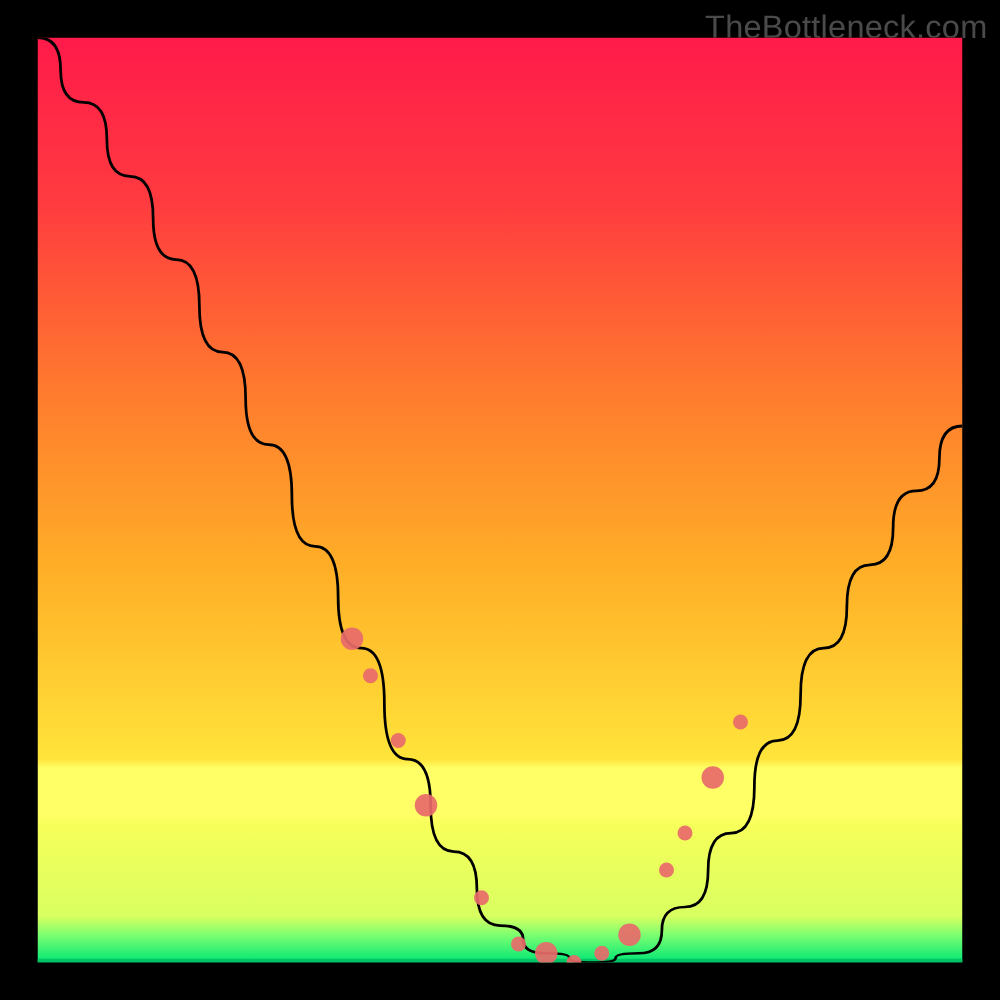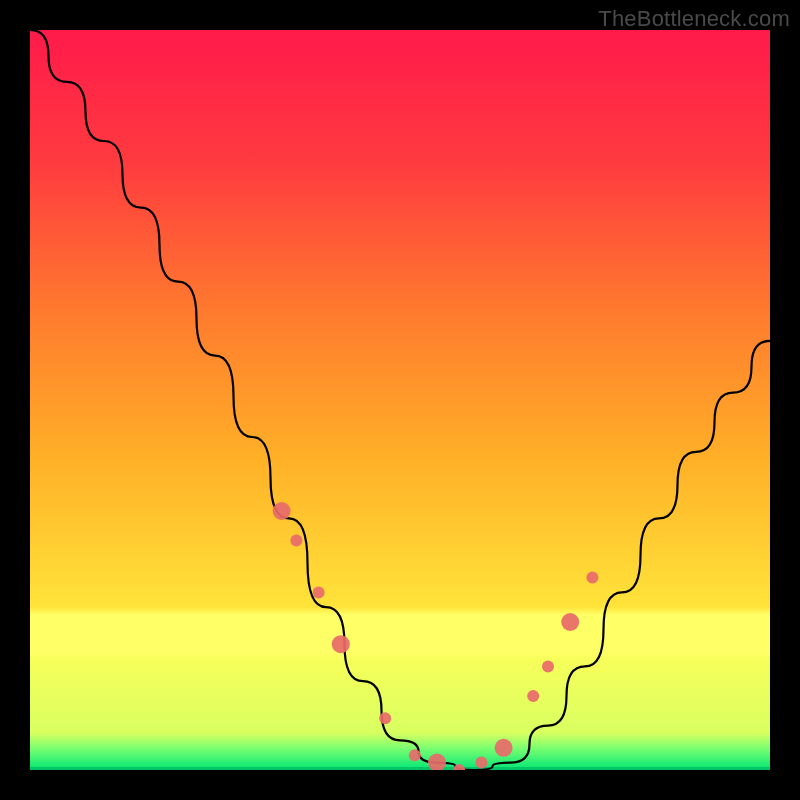--- a/index.html
+++ b/index.html
@@ -25,21 +25,21 @@
     left: 0;
     top: 0;
     width: 740px;
     height: 740px;
   }
   .watermark {
     position: absolute;
     top: 6px;
     right: 10px;
     color: #4a4a4a;
-    font-size: 22px;
+    font-size: 26px;
     font-weight: 500;
     letter-spacing: 0.2px;
   }
 </style>
 </head>
 <body>
 
 <div class="watermark">TheBottleneck.com</div>
 
 <div class="frame">

